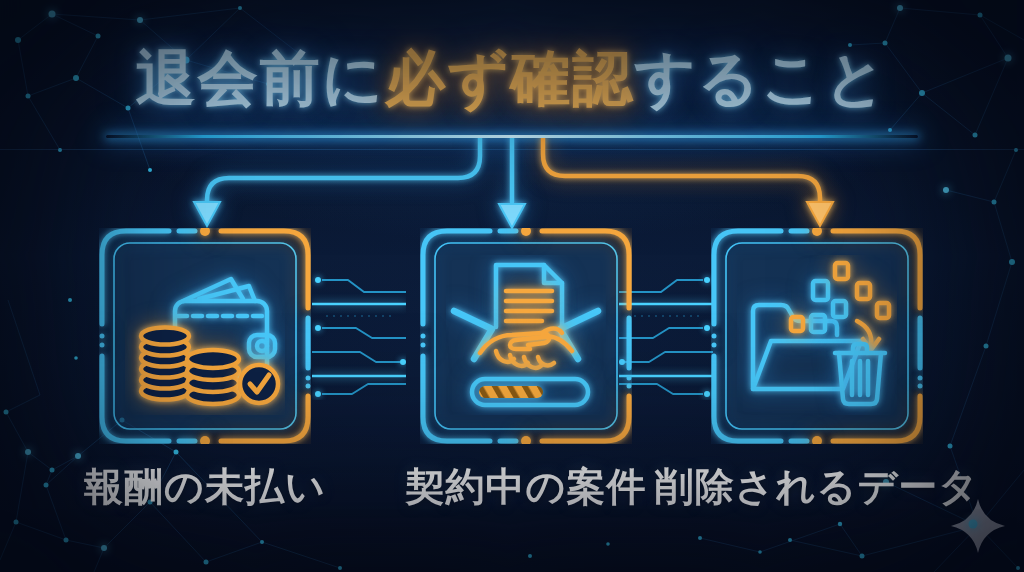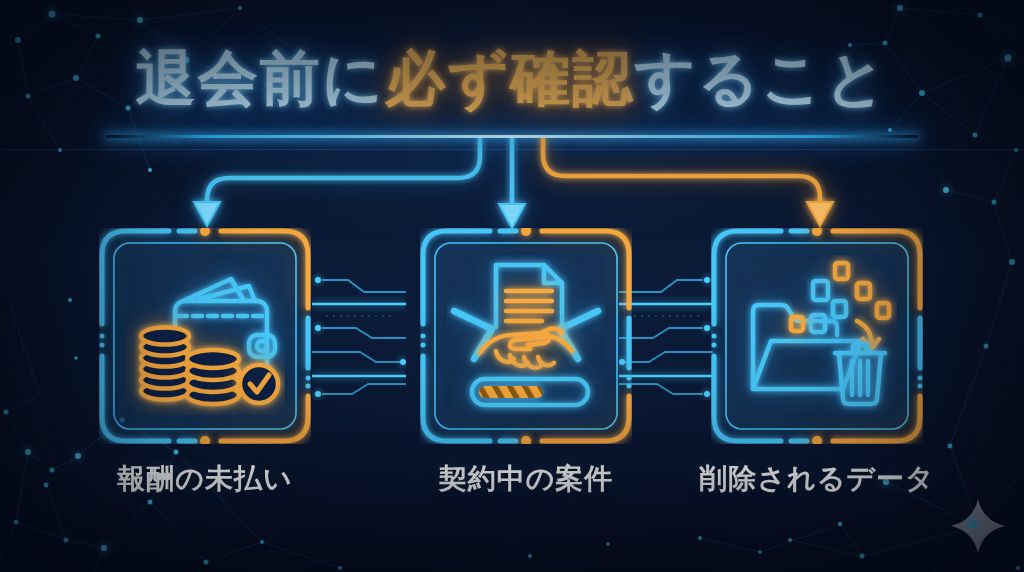--- a/index.html
+++ b/index.html
@@ -46,21 +46,21 @@
   .box{position:relative;width:212px;height:216px;}
   .frame-svg{position:absolute;inset:0;width:212px;height:216px;}
   .icon-svg{position:absolute;left:26px;top:27px;width:160px;height:160px;}
   .inner-rect{fill:rgba(17,36,70,.55);stroke:#47c7f8;stroke-width:1.6;filter:drop-shadow(0 0 5px rgba(70,190,250,.45));}
   .sb{stroke:#47c7f8;} .so{stroke:#f7a83e;}
   .fcb{fill:#47c7f8;} .fco{fill:#f7a83e;}
   .ln{fill:none;stroke-linecap:round;stroke-linejoin:round;}
   .w2{stroke-width:2.5;} .w4{stroke-width:4.5;} .w5{stroke-width:5;} .w6{stroke-width:6.5;}
   .dkfill{fill:#0d2144;}
   .card-label{position:absolute;top:232px;left:50%;transform:translateX(-50%);white-space:nowrap;
-    color:#ffffff;font-size:28px;font-weight:800;letter-spacing:1px;
+    color:#ffffff;font-size:39px;font-weight:800;letter-spacing:1px;
     text-shadow:0 2px 8px rgba(0,0,0,.65),0 0 14px rgba(120,180,255,.25);}
 
   
   .circuit{position:absolute;top:268px;width:94px;height:132px;z-index:2;}
   .circuit-left{left:312px;} .circuit-right{left:619px;transform:scaleX(-1);}
   .tr{stroke:#2bb2e8;stroke-width:2;fill:none;stroke-opacity:.8;stroke-linejoin:round;}
   .tr-bright{stroke:#49d2ff;stroke-width:2.5;stroke-opacity:1;filter:drop-shadow(0 0 4px rgba(70,200,255,.8));}
   .tr-dot{fill:#49d2ff;filter:drop-shadow(0 0 3px rgba(70,200,255,.9));}
   .tr-faint{stroke:#2bb2e8;stroke-width:1.5;stroke-opacity:.35;fill:none;}
 </style>

